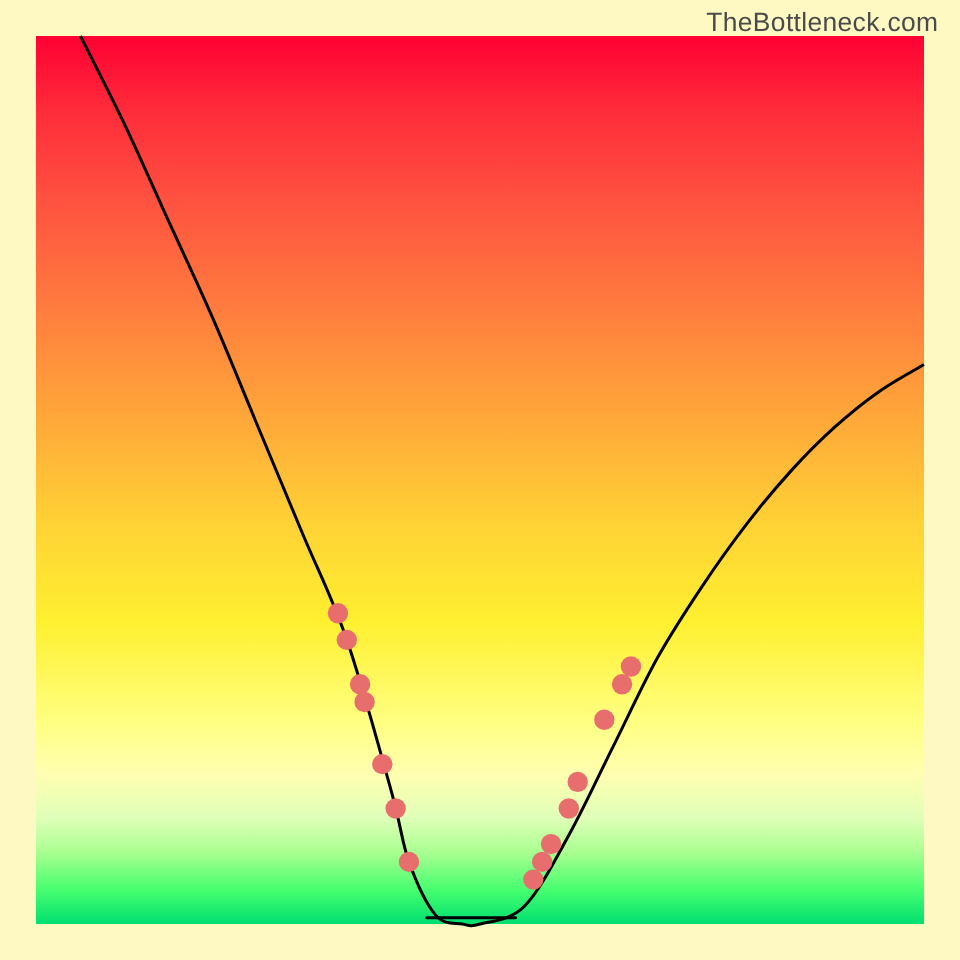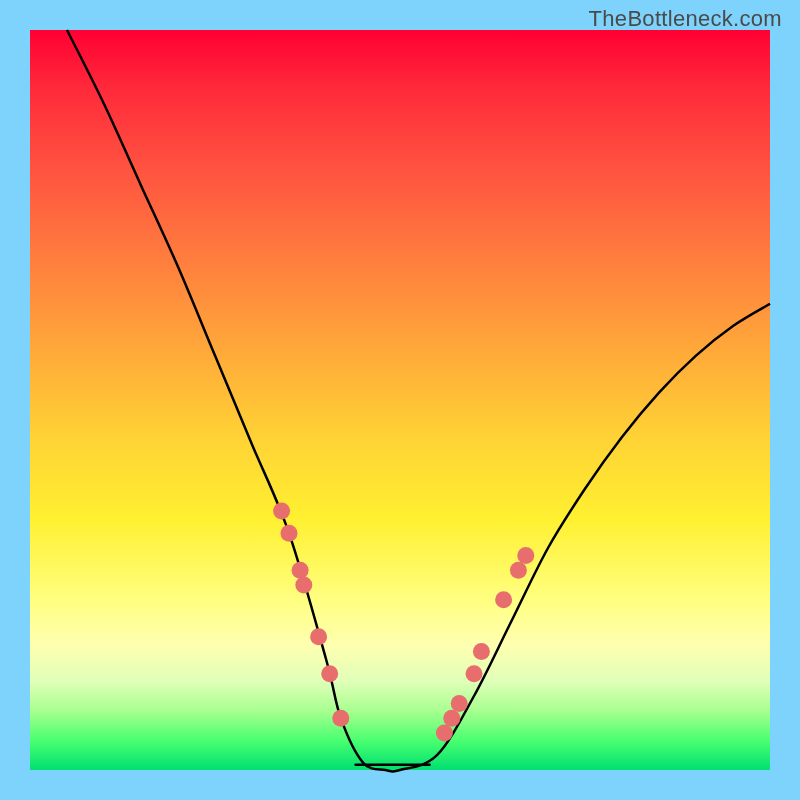--- a/index.html
+++ b/index.html
@@ -7,21 +7,21 @@
     padding: 0;
     width: 800px;
     height: 800px;
     overflow: hidden;
     background: #000;
     font-family: Arial, Helvetica, sans-serif;
   }
   .frame {
     position: absolute;
     inset: 0;
-    background: #7dd3fc;
+    background: #fef9c3;
   }
   .plot-area {
     position: absolute;
     left: 30px;
     top: 30px;
     width: 740px;
     height: 740px;
     background: linear-gradient(to bottom,
       #ff0033 0%,
       #ff2a3a 8%,

